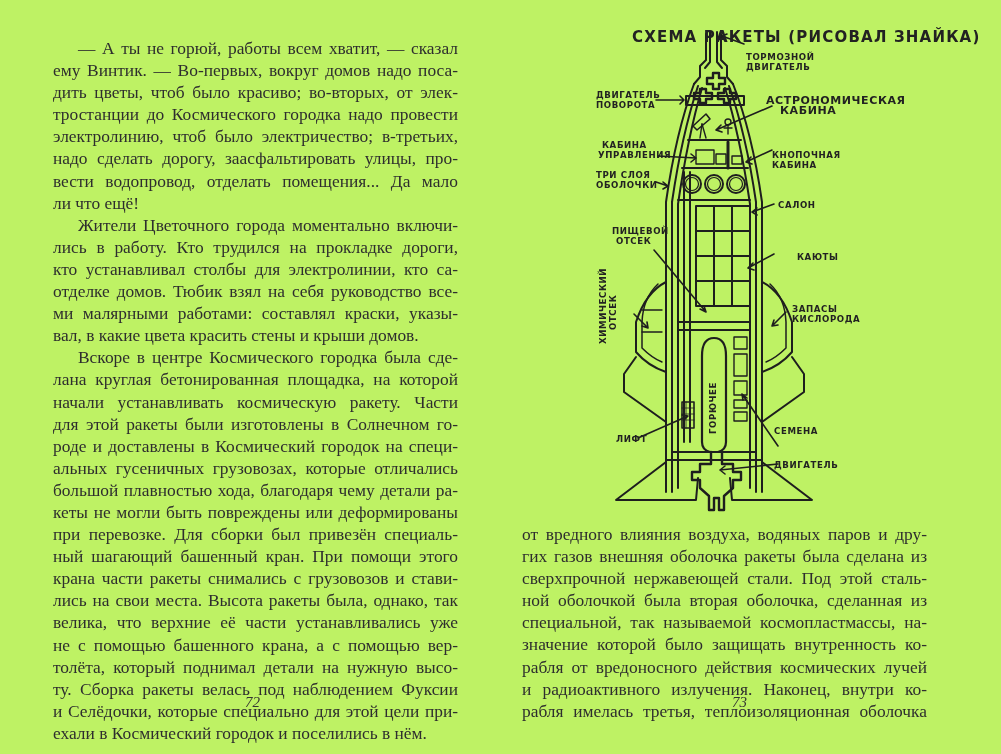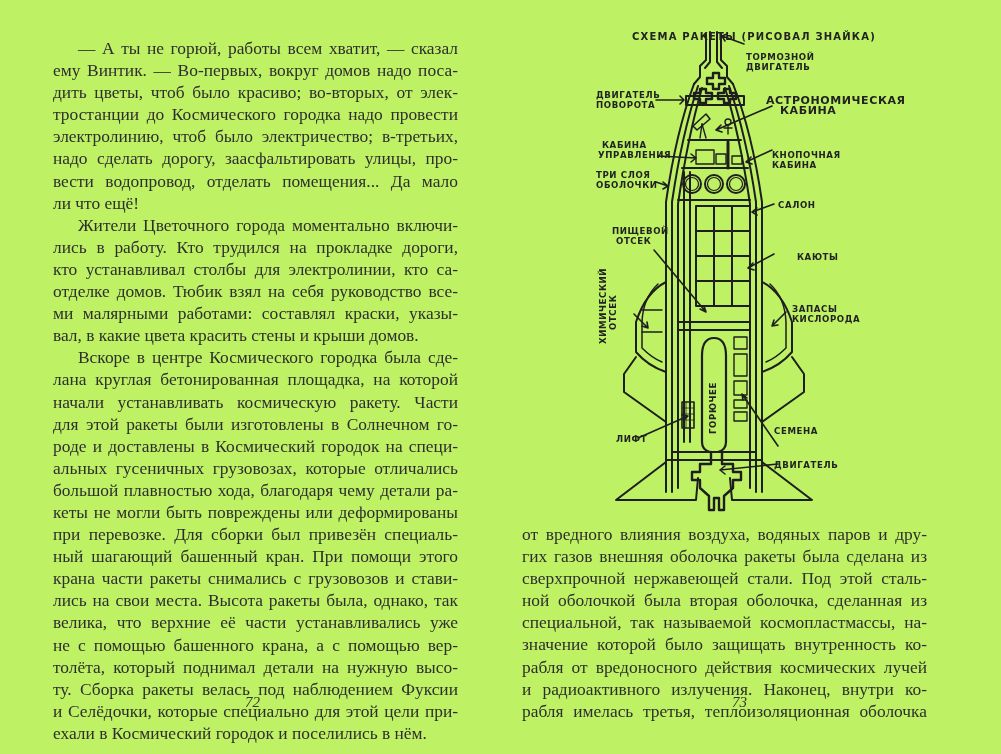--- a/index.html
+++ b/index.html
@@ -52,21 +52,21 @@
     position: absolute;
     font-family: "DejaVu Sans", sans-serif;
     font-size: 8.6px;
     font-weight: bold;
     letter-spacing: 0.6px;
     color: #222;
     line-height: 10px;
     text-transform: uppercase;
     white-space: nowrap;
   }
-  .dtitle { font-size: 10px; letter-spacing: 1.2px; }
+  .dtitle { font-size: 15px; letter-spacing: 1.2px; }
   .vert { transform: rotate(-90deg); transform-origin: left top; }
 </style>
 </head>
 <body>
 
 <div class="spread">
 
   <div class="page page-left">
     <div class="text-block left-text" id="left-text">
         <span class="line indent">— А ты не горюй, работы всем хватит, — сказал</span>

